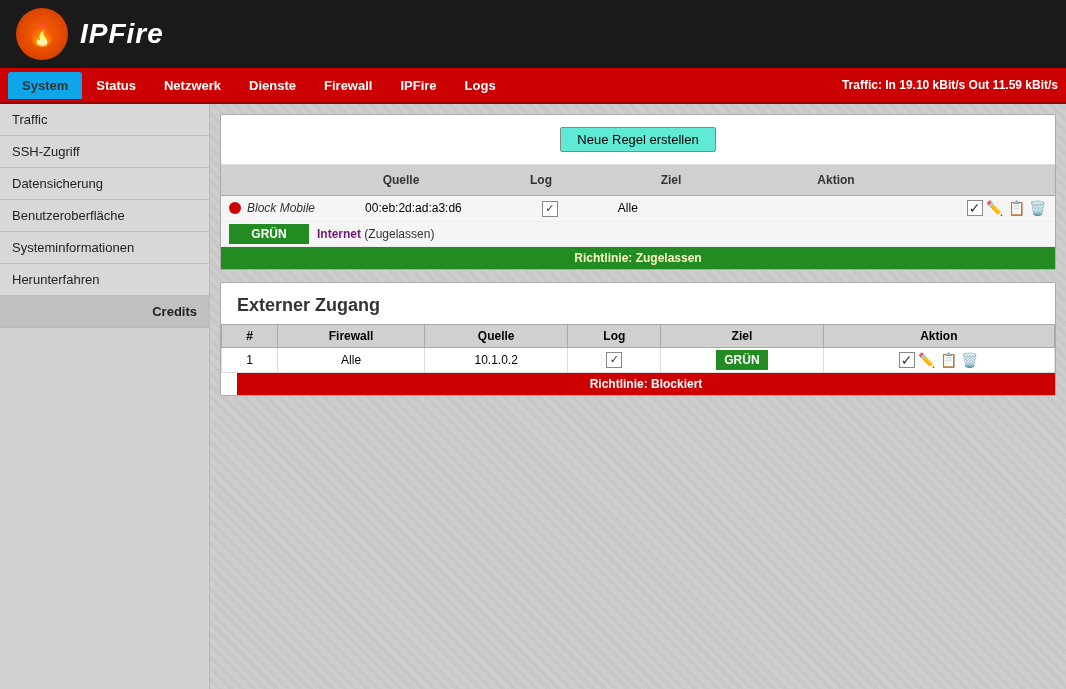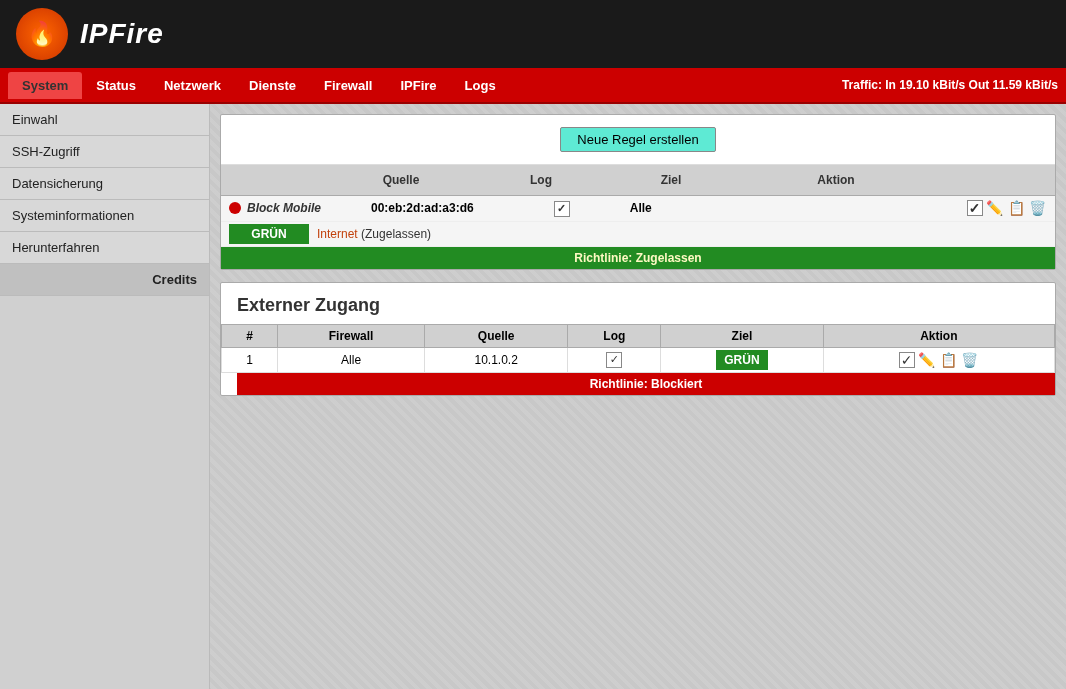--- a/index.html
+++ b/index.html
@@ -40,21 +40,21 @@
     }
     #navbar .nav-item {
       color: #fff;
       padding: 6px 14px;
       cursor: pointer;
       font-size: 13px;
       font-weight: bold;
       text-decoration: none;
       border-radius: 3px 3px 0 0;
     }
-    #navbar .nav-item.active { background: #ef4444; color: #333; }
+    #navbar .nav-item.active { background: #0ea5e9; color: #333; }
     #navbar .traffic-info {
       margin-left: auto;
       color: #ffffff;
       font-size: 12px;
       font-weight: bold;
     }
 
     
     #main-layout {
       display: flex;
@@ -134,21 +134,20 @@
       padding: 4px;
     }
 
     
     .block-row {
       display: flex;
       align-items: center;
       padding: 4px 8px;
       background: #f5f5f5;
       border-bottom: 1px solid #eee;
-      font-weight: bold;
     }
     .block-row .red-dot {
       width: 12px; height: 12px;
       background: #cc0000;
       border-radius: 50%;
       margin-right: 6px;
     }
 
     
     .policy-row-green {
@@ -165,21 +164,21 @@
       font-weight: bold;
       font-size: 12px;
       min-width: 80px;
       text-align: center;
     }
     .policy-text {
       margin-left: 8px;
       font-size: 12px;
       color: #333;
     }
-    .policy-text a { color: #c2410c; text-decoration: none; }
+    .policy-text a { color: #701a75; text-decoration: none; font-weight: bold; }
 
     
     .policy-banner-green {
       background: #228B22;
       color: #fef9c3;
       text-align: center;
       font-weight: bold;
       padding: 4px;
       font-size: 12px;
     }
@@ -272,23 +271,24 @@
   <a class="nav-item">Dienste</a>
   <a class="nav-item">Firewall</a>
   <a class="nav-item">IPFire</a>
   <a class="nav-item">Logs</a>
   <div class="traffic-info">Traffic: In 19.10 kBit/s   Out 11.59 kBit/s</div>
 </div>
 
 <div id="main-layout">
 
   <div id="sidebar">
-    <a class="sidebar-item">Einwahl</a>
+    <a class="sidebar-item">Traffic</a>
     <a class="sidebar-item">SSH-Zugriff</a>
     <a class="sidebar-item">Datensicherung</a>
+    <a class="sidebar-item">Benutzeroberfläche</a>
     <a class="sidebar-item">Systeminformationen</a>
     <a class="sidebar-item">Herunterfahren</a>
     <a class="sidebar-item highlighted">Credits</a>
   </div>
 
   <div id="content">
 
     <div class="section-card">
 
       <div class="new-rule-row">

